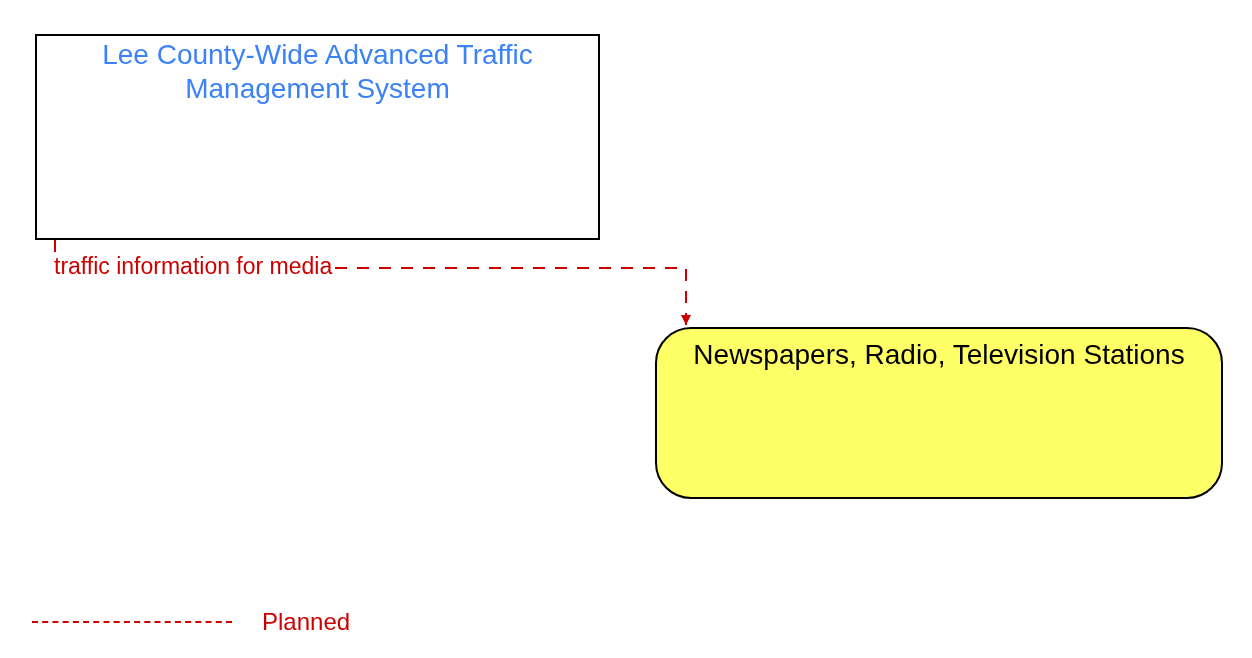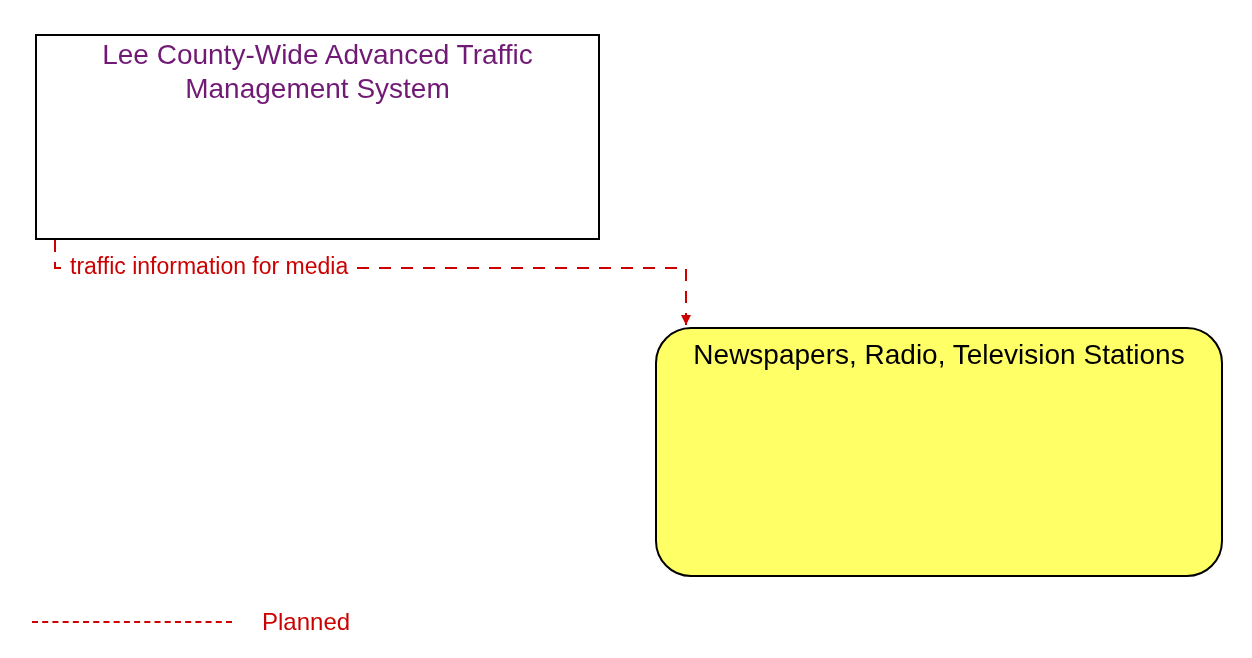--- a/index.html
+++ b/index.html
@@ -26,34 +26,34 @@
   }
   .entity-source-header {
     background: #0000cc;
     color: #ffffff;
     font-size: 28px;
     text-align: center;
     padding: 2px 4px 4px 4px;
     line-height: 1.1;
   }
   .entity-source-body {
-    color: #701a75;
+    color: #3b82f6;
     font-size: 28px;
     text-align: center;
     padding: 2px 10px;
     line-height: 1.2;
   }
 
   
   .entity-target {
     position: absolute;
     left: 655px;
     top: 327px;
     width: 568px;
-    height: 250px;
+    height: 172px;
     border: 2px solid #000;
     background: #ffff66;
     box-sizing: border-box;
     border-radius: 36px;
     color: #000;
     font-size: 28px;
     text-align: center;
     padding: 8px 24px;
     line-height: 1.25;
   }
@@ -112,18 +112,18 @@
       </marker>
     </defs>
 
     <path d="M 55 240
              L 55 268
              L 686 268
              L 686 325" fill="none" stroke="#cc0000" stroke-width="2" stroke-dasharray="12 10" marker-end="url(#arrowRed)"></path>
   </svg>
 </div>
 
-<div class="flow-label" style="left:68px; top:253px;">traffic information for media</div>
+<div class="flow-label" style="left:52px; top:253px;">traffic information for media</div>
 
 <div class="legend">
   <div class="legend-line"></div>
   <div class="legend-label">Planned</div>
 </div>
 
 </body></html>

